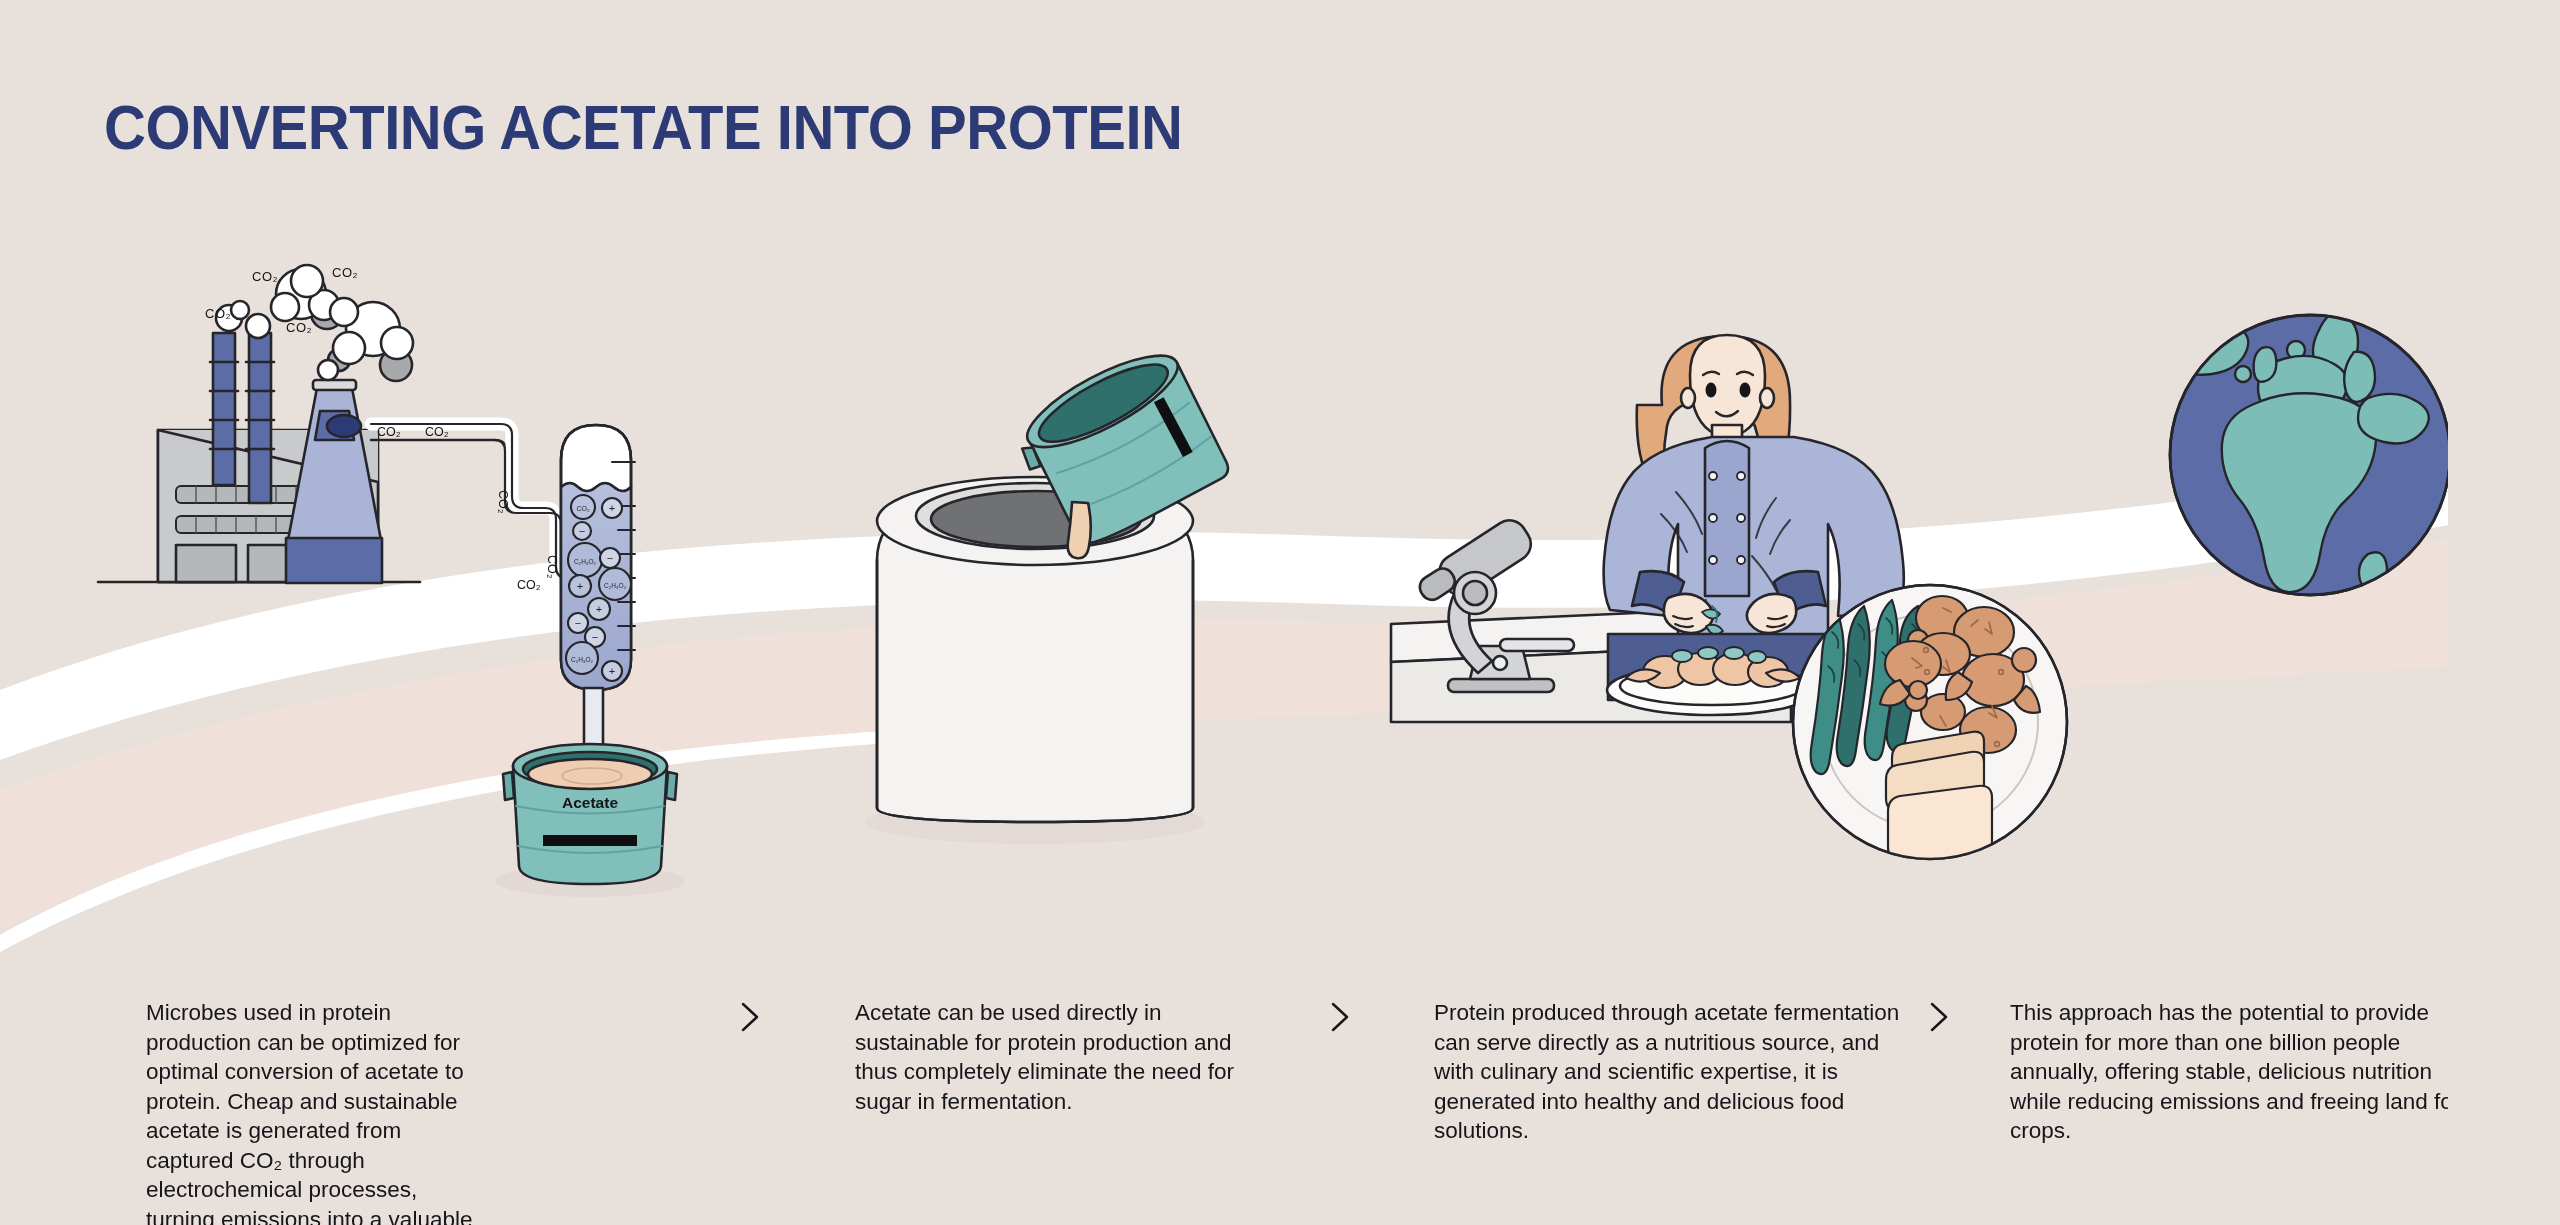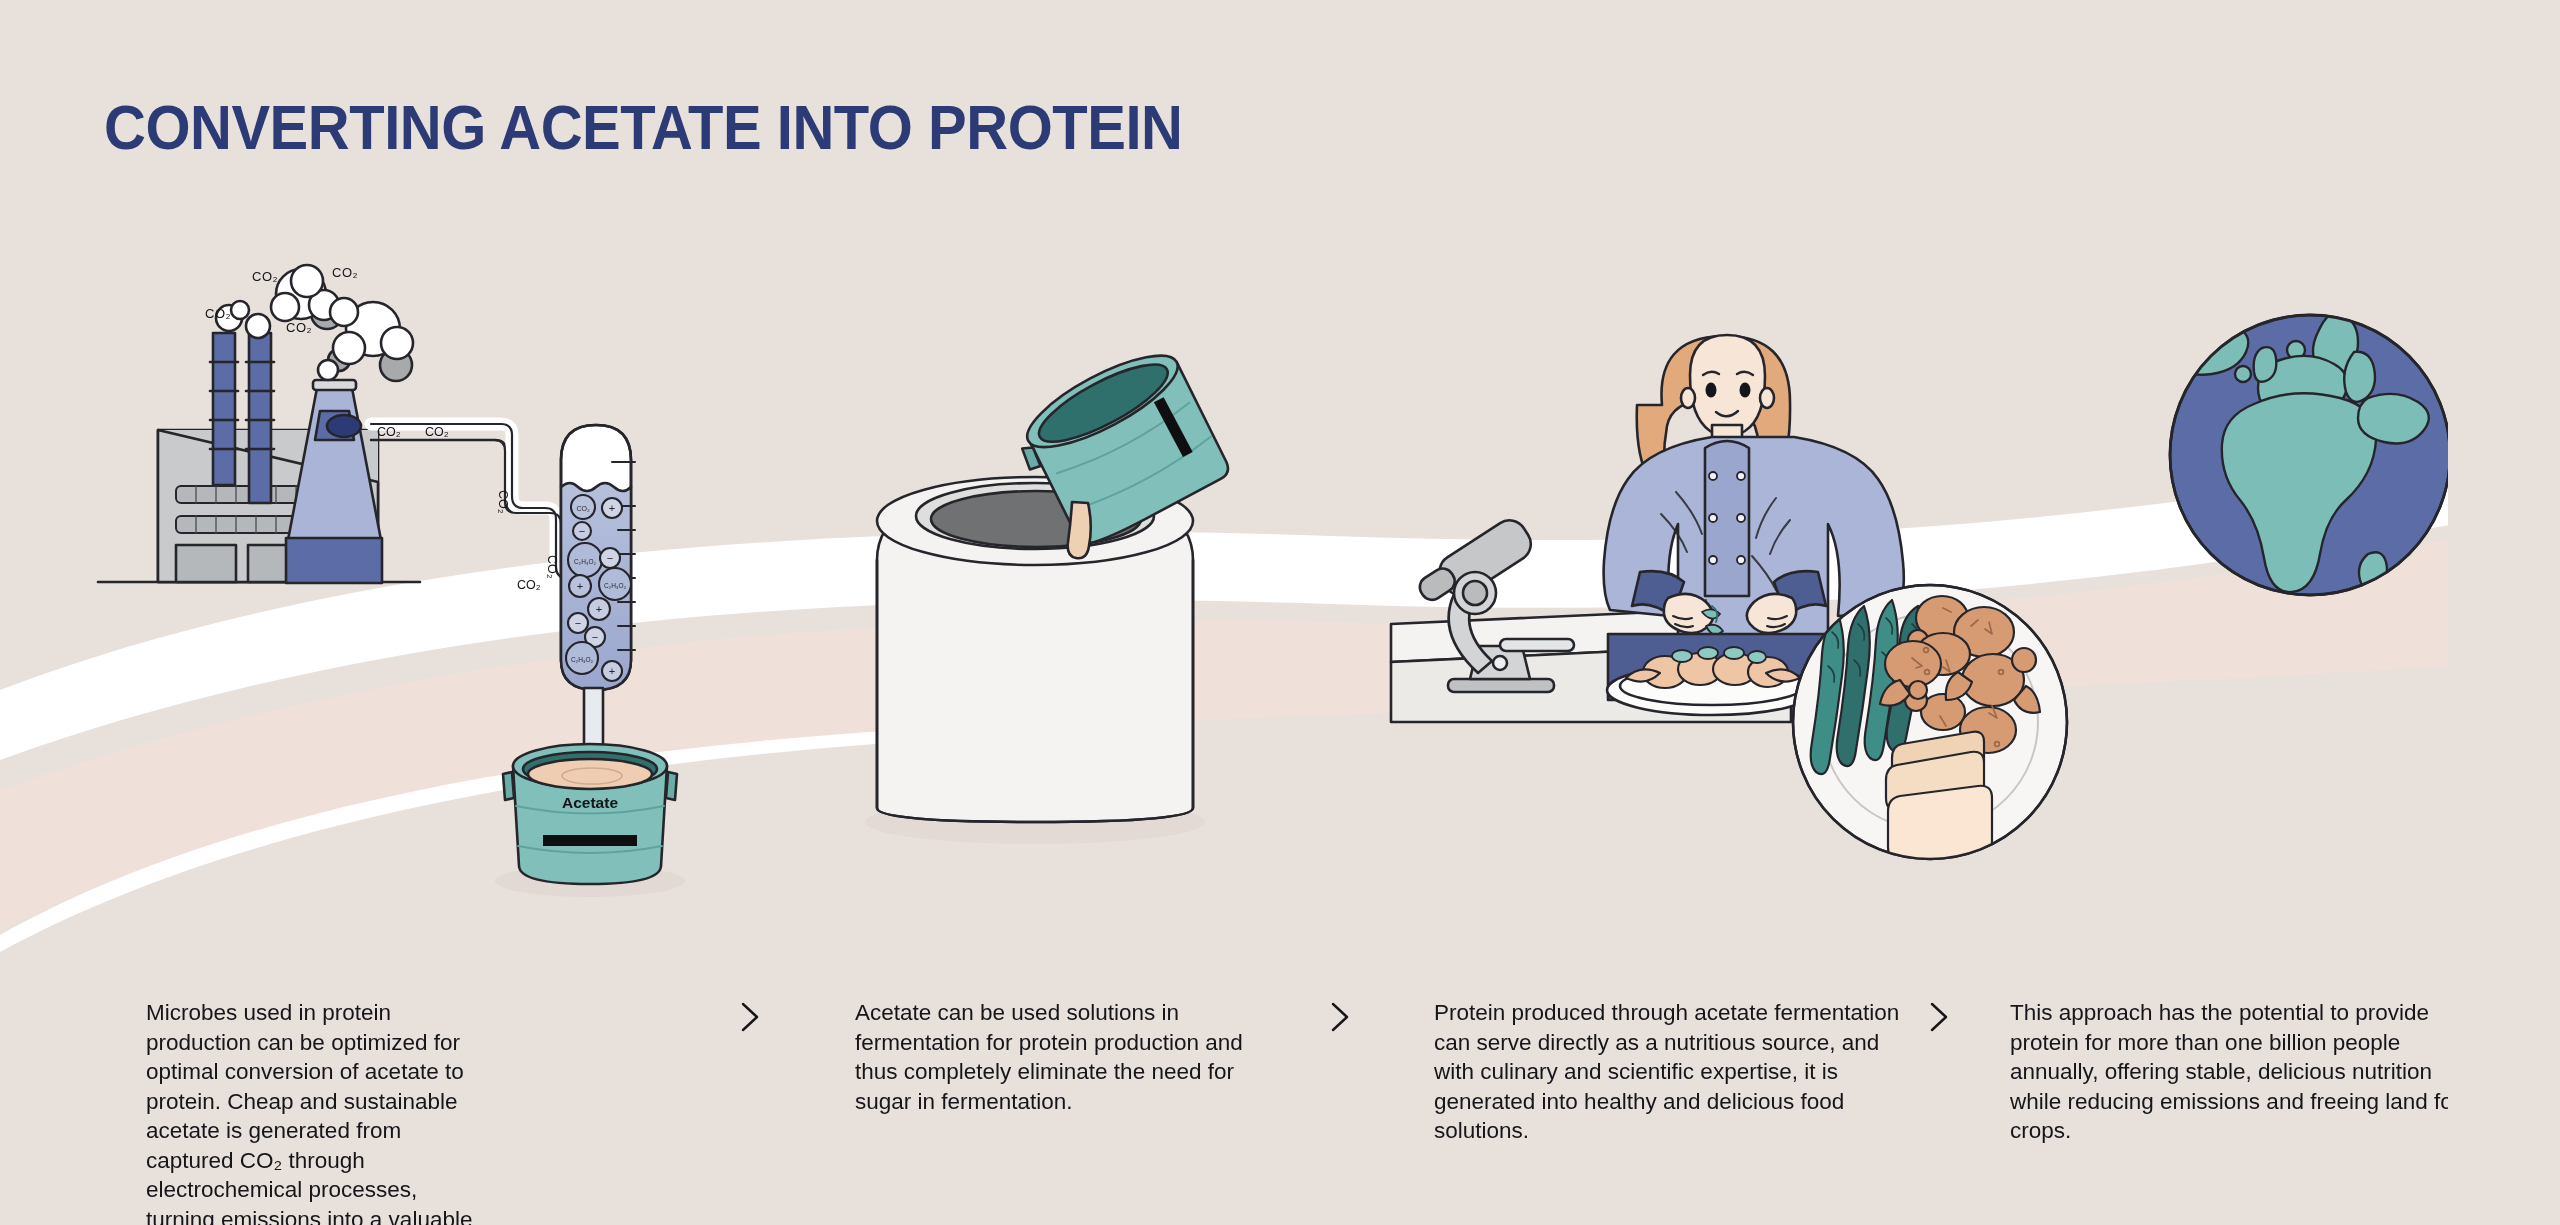--- a/index.html
+++ b/index.html
@@ -485,21 +485,21 @@
 
     <div class="cap" style="left:146px;width:340px;">
       <p>Microbes used in protein production can be optimized for optimal conversion of acetate to protein. Cheap and sustainable acetate is generated from captured CO₂ through electrochemical processes, turning emissions into a valuable food resource.</p>
     </div>
 
     <svg class="chev" style="left:737px;" viewBox="0 0 26 34">
       <path d="M6 4 L20 17 L6 30" fill="none" stroke="#15151a" stroke-width="2.4" stroke-linecap="round" stroke-linejoin="round"></path>
     </svg>
 
     <div class="cap" style="left:855px;width:400px;">
-      <p>Acetate can be used solutions in fermentation for protein production and thus completely eliminate the need for sugar in fermentation.</p>
+      <p>Acetate can be used directly in sustainable for protein production and thus completely eliminate the need for sugar in fermentation.</p>
     </div>
 
     <svg class="chev" style="left:1327px;" viewBox="0 0 26 34">
       <path d="M6 4 L20 17 L6 30" fill="none" stroke="#15151a" stroke-width="2.4" stroke-linecap="round" stroke-linejoin="round"></path>
     </svg>
 
     <div class="cap" style="left:1434px;width:480px;">
       <p>Protein produced through acetate fermentation can serve directly as a nutritious source, and with culinary and scientific expertise, it is generated into healthy and delicious food solutions.</p>
     </div>
 

